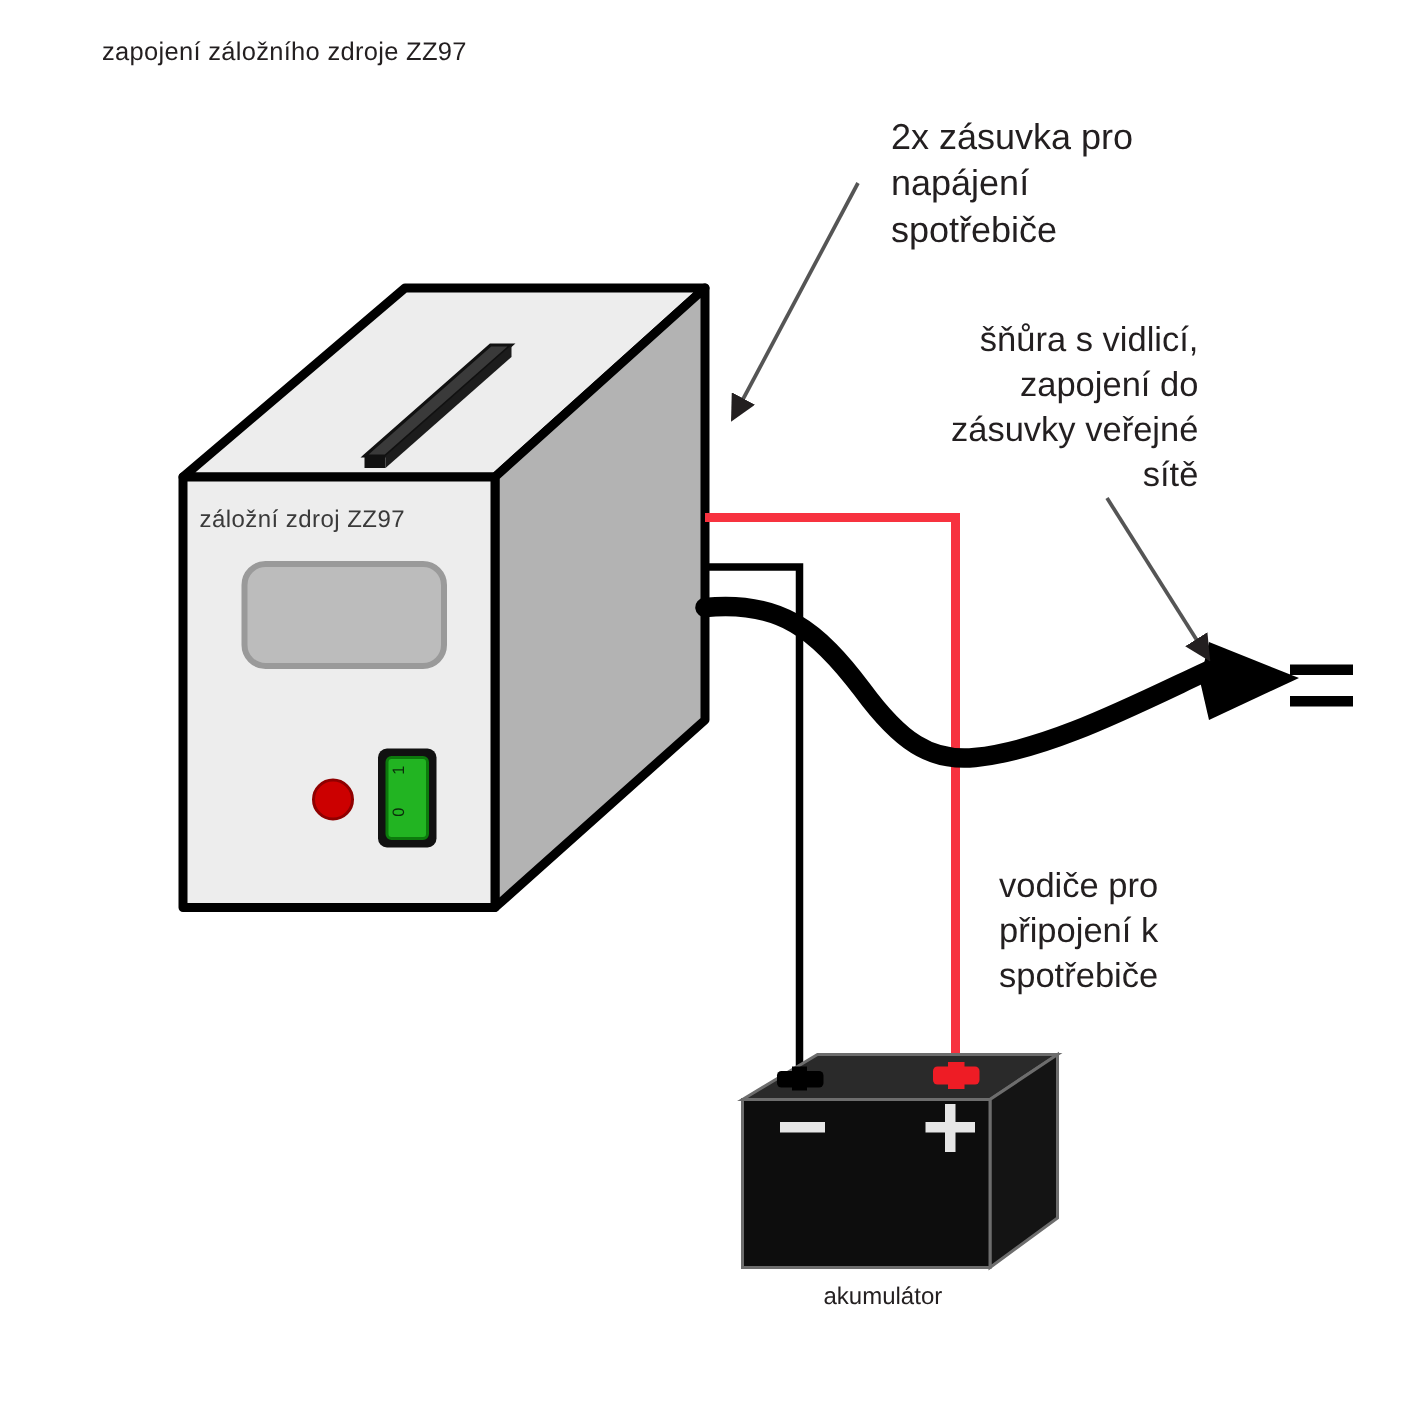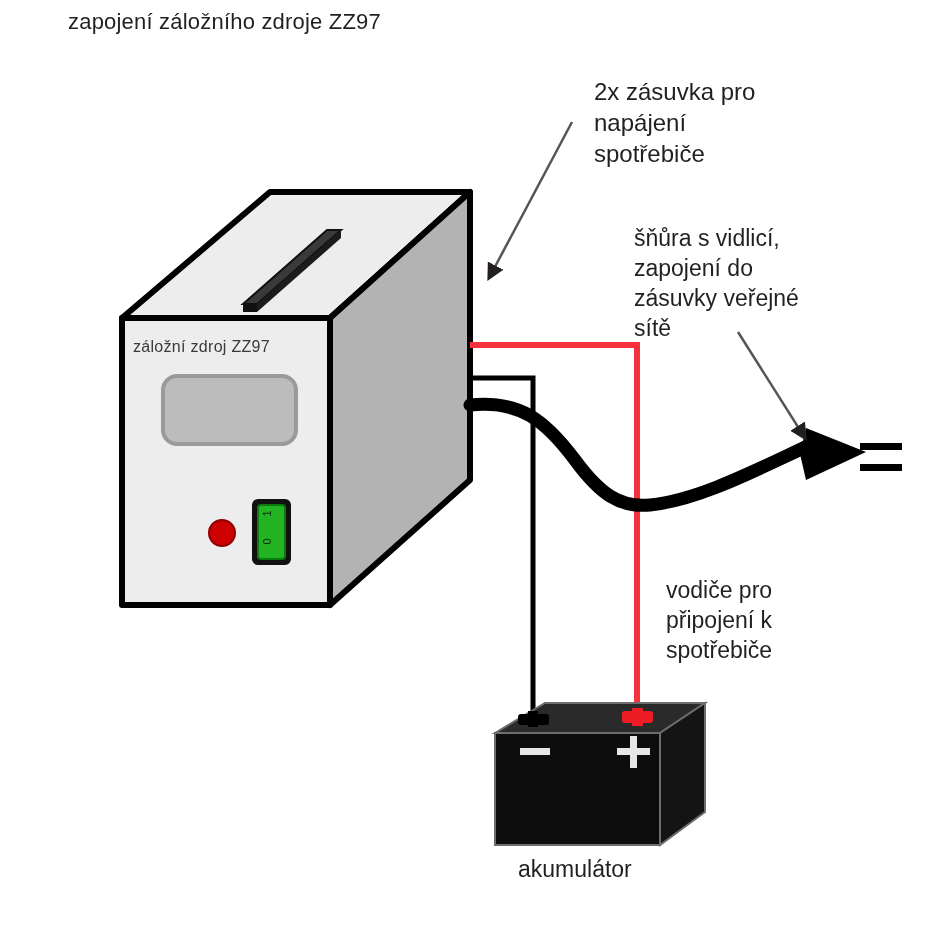--- a/index.html
+++ b/index.html
@@ -26,51 +26,52 @@
   }
   .lbl {
     position: absolute;
     color: #231f20;
     font-family: "Liberation Sans", sans-serif;
     white-space: pre;
     line-height: 1.30;
   }
   #title {
     left: 68px;
-    top: 8px;
-    font-size: 22px;
+    top: 24px;
+    font-size: 17px;
     letter-spacing: 0.2px;
   }
   #note-sockets {
     left: 578px;
     top: 76px;
     font-size: 24px;
     margin-left: 16px;
   }
   #note-cord {
     left: 634px;
-    top: 224px;
+    top: 212px;
     font-size: 23px;
+    text-align: right;
   }
   #note-batwires {
     left: 666px;
     top: 576px;
     font-size: 23px;
   }
   #dev-label {
     left: 133px;
     top: 337px;
     font-size: 16px;
     color: #3a3a3a;
     letter-spacing: 0.3px;
   }
   #bat-caption {
-    left: 518px;
+    left: 549px;
     top: 855px;
-    font-size: 23px;
+    font-size: 16px;
     text-align: right;
   }
   .sw-digit {
     position: absolute;
     font-size: 11px;
     color: #0b2d0b;
     font-family: "Liberation Sans", sans-serif;
     transform: rotate(-90deg);
     transform-origin: 50% 50%;
     line-height: 1;

